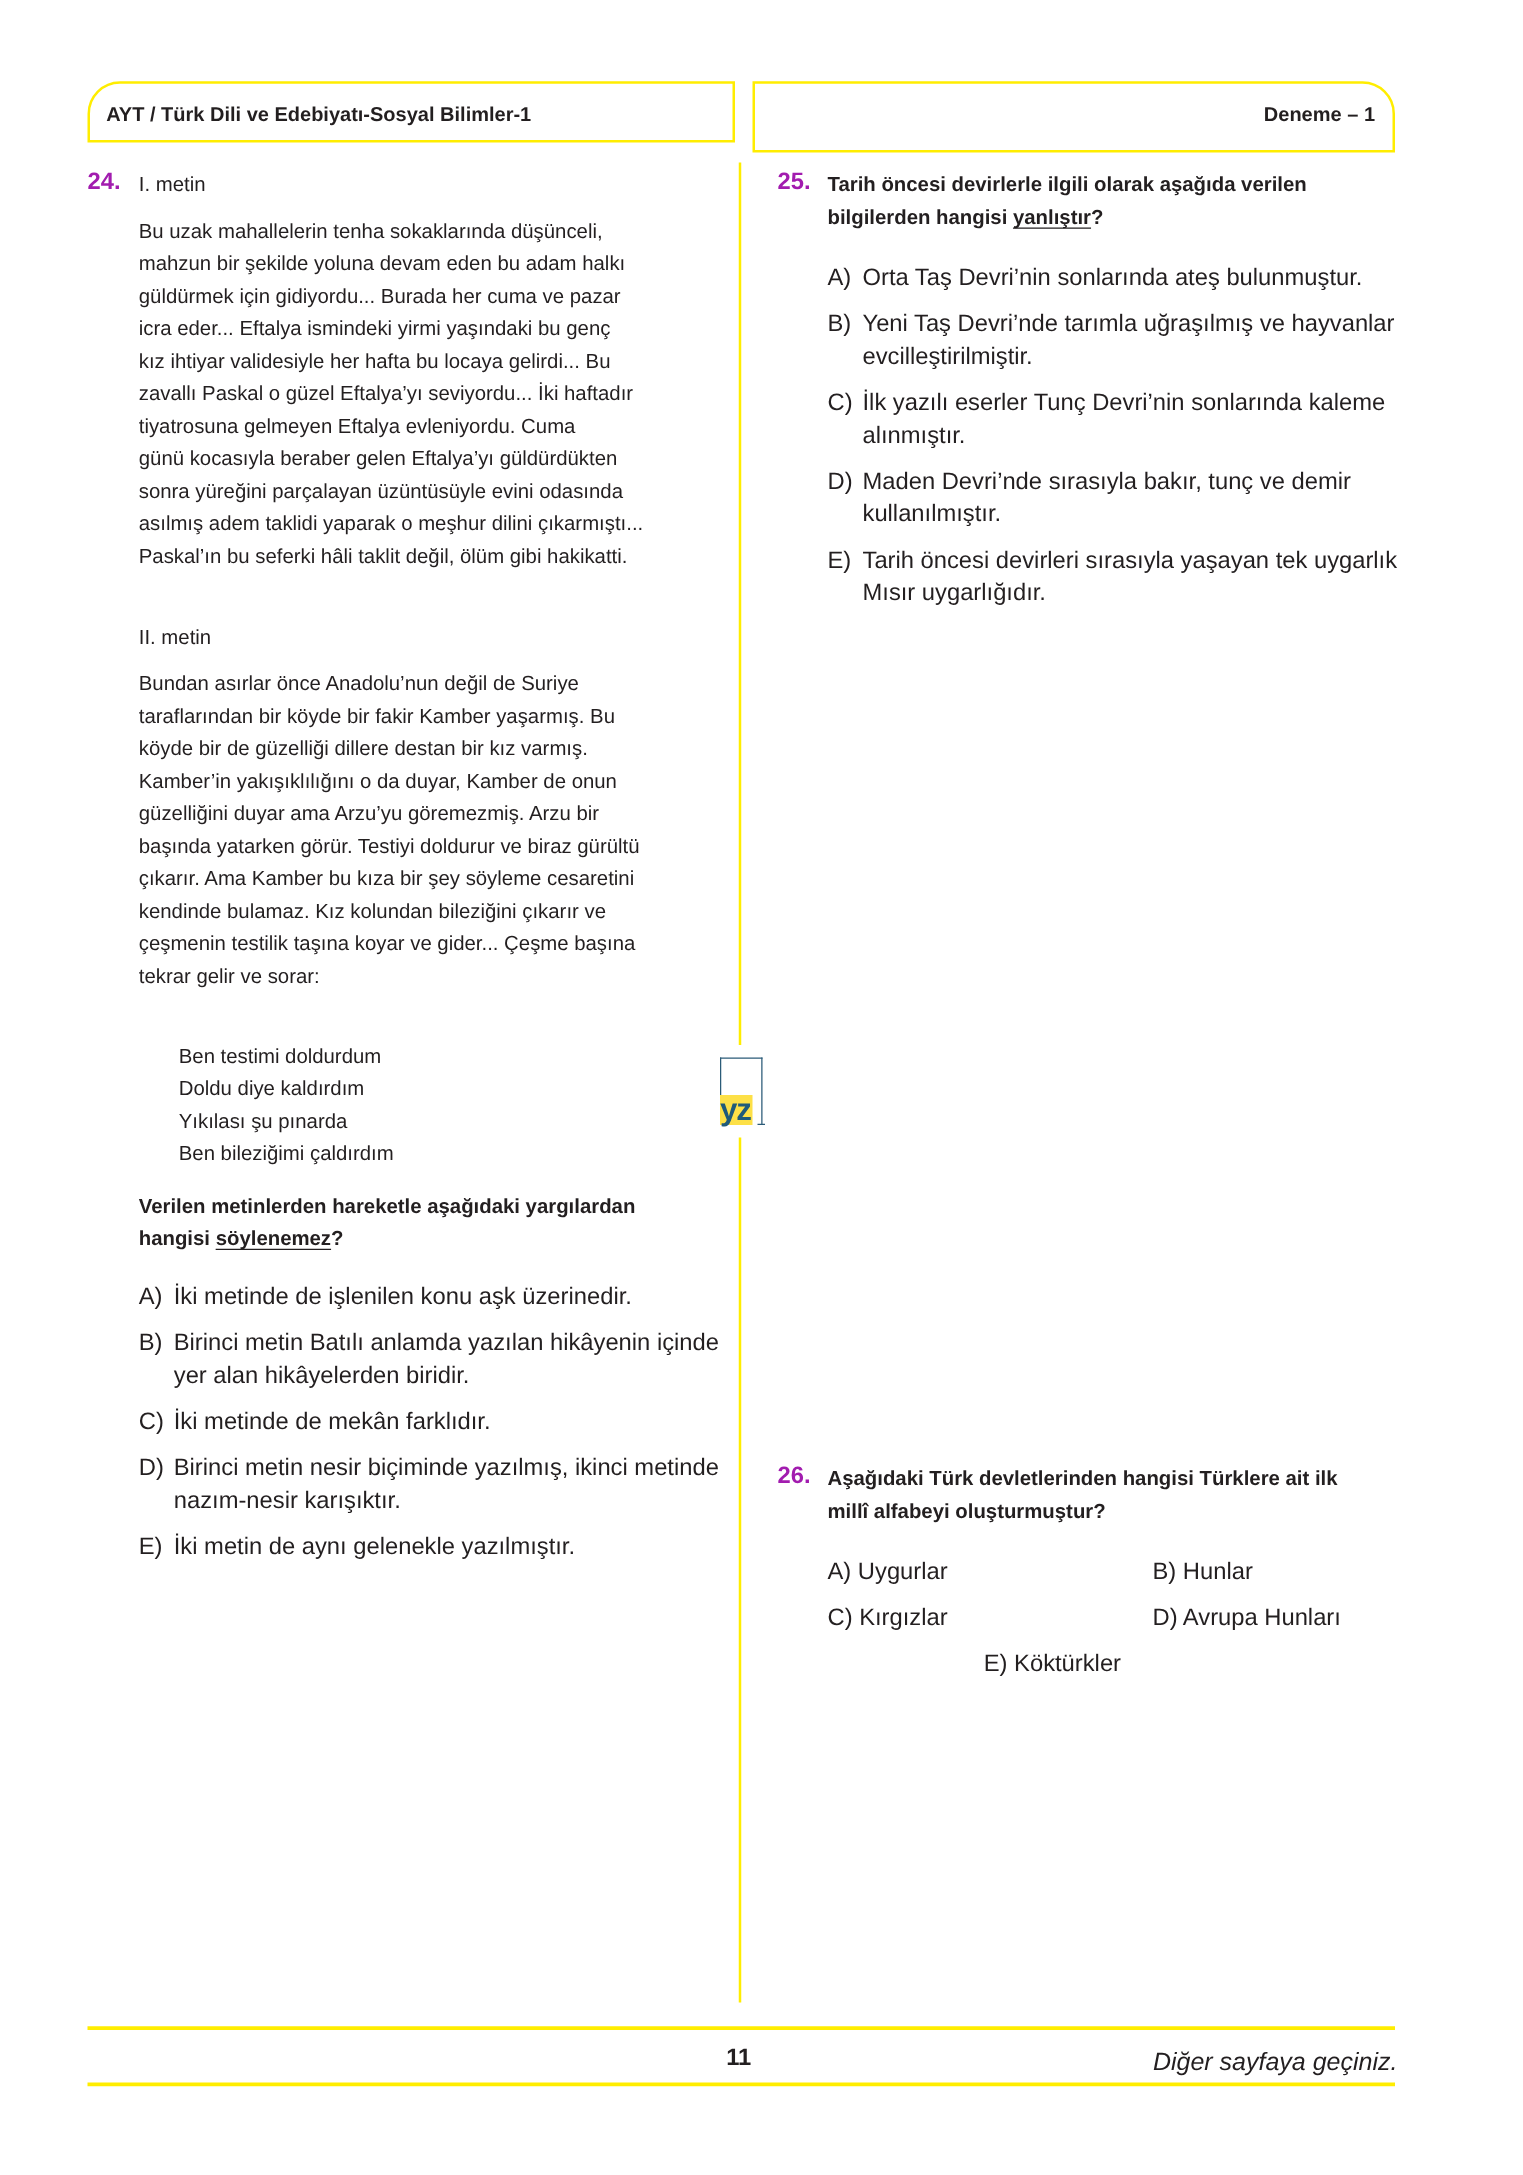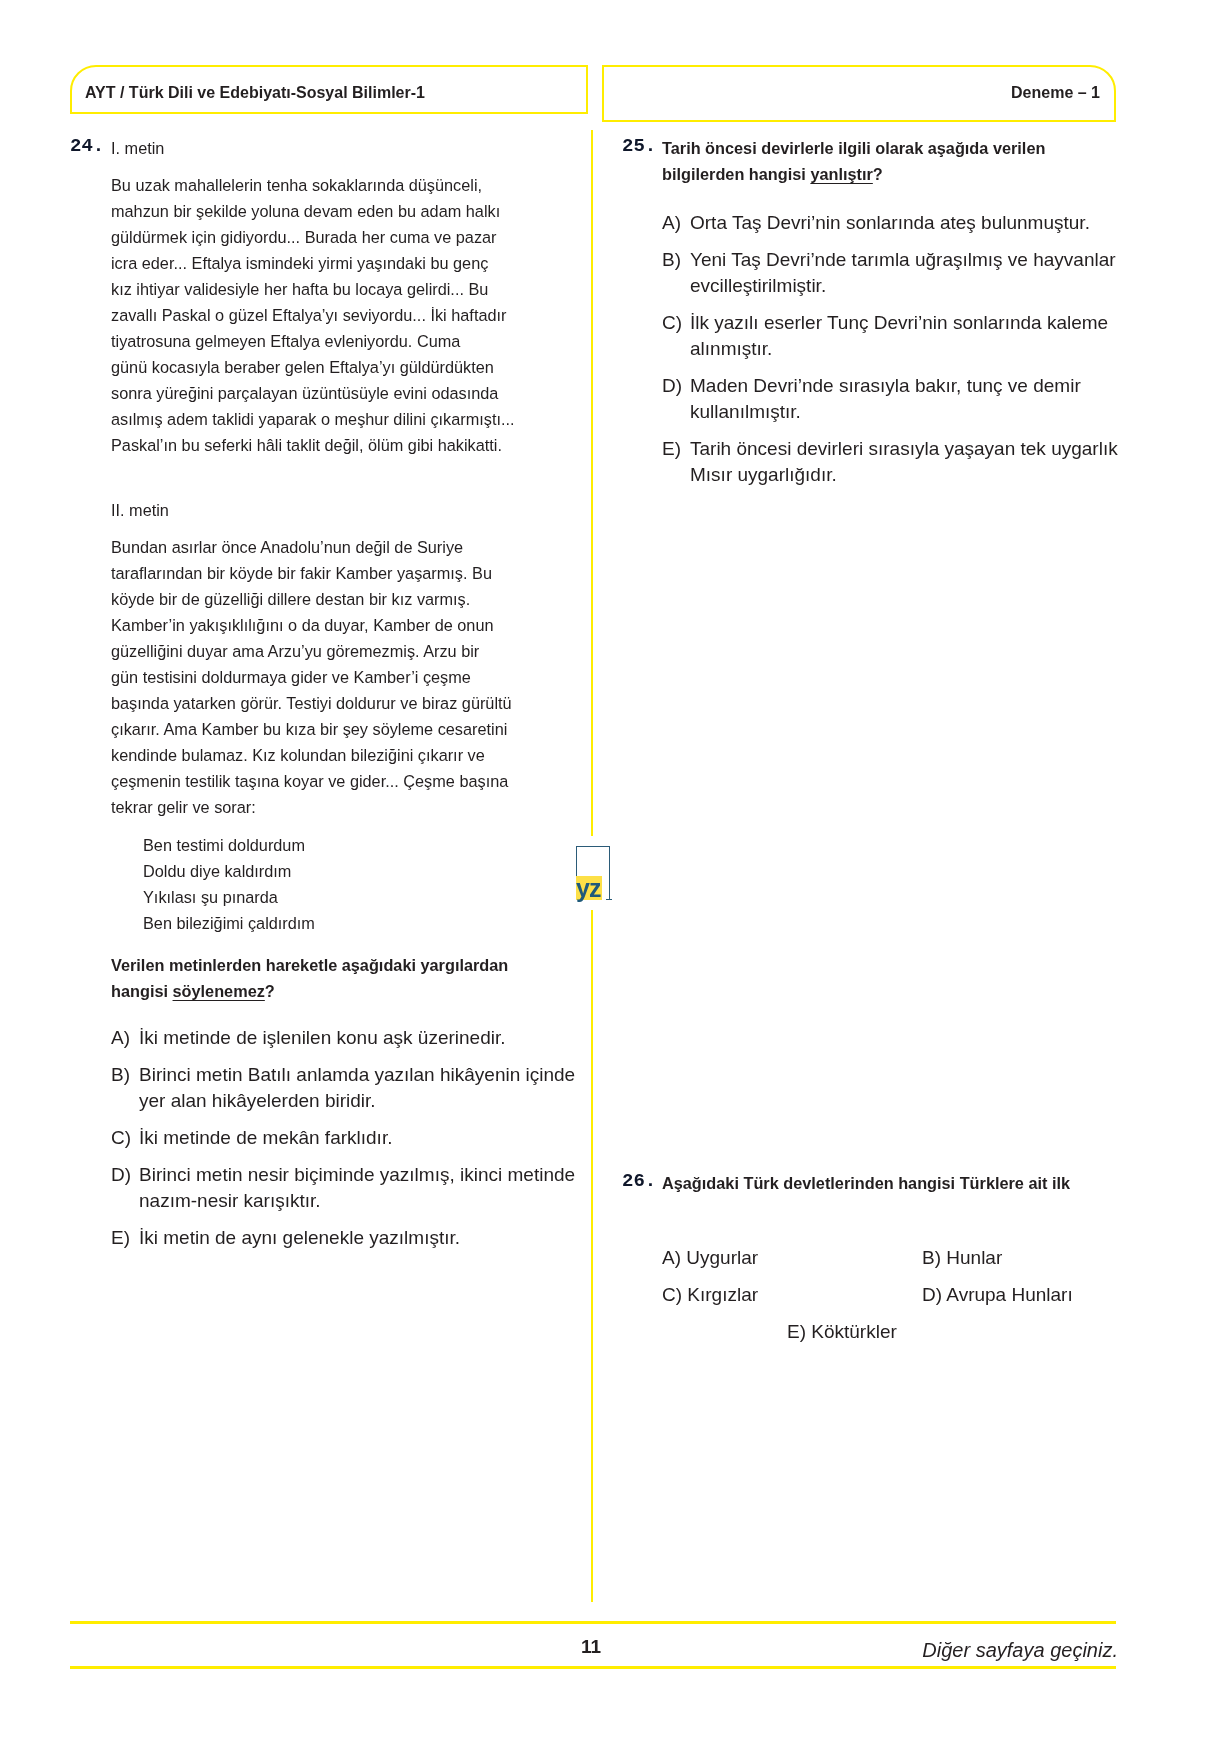--- a/index.html
+++ b/index.html
@@ -19,21 +19,21 @@
                 box-sizing: border-box; }
   .logo-text { position: absolute; left: 0; top: 30px; font-size: 25px; font-weight: bold; color: #1f5a7a;
                letter-spacing: -1px; line-height: 24px; background: #fde047; padding-right: 2px; }
   .logo-tick { position: absolute; right: 0; bottom: 2px; width: 6px; height: 1.5px; background: #2b5b78; }
 
   .hline { position: absolute; left: 70px; width: 1046px; height: 3px; background: #ffed00; }
   .pagenum { position: absolute; left: 571px; top: 1636px; width: 40px; text-align: center;
              font-size: 19px; font-weight: bold; color: #231f20; }
   .nextpage { position: absolute; right: 100px; top: 1639px; font-size: 20px; font-style: italic; color: #231f20; }
 
-  .qnum { position: absolute; font-size: 19px; font-weight: bold; color: #0f172a; font-family: Liberation Mono, monospace; }
+  .qnum { position: absolute; font-size: 19px; font-weight: bold; color: #a21caf; }
   .text { position: absolute; font-size: 16.3px; line-height: 26px; color: #231f20; white-space: nowrap; }
   .bold { font-weight: bold; }
   .ul { text-decoration: underline; text-decoration-thickness: 1px; text-underline-offset: 3px; }
   .opt { position: absolute; font-size: 19px; line-height: 26px; color: #231f20; white-space: nowrap; }
   .opt .lbl { display: inline-block; width: 28px; }
   .opt .cont { display: block; padding-left: 28px; }
   p { margin: 0; }
 </style>
 </head>
 <body>
@@ -71,21 +71,20 @@
 </div>
 
 <div class="text" style="left:111px;top:497px;">II. metin</div>
 
 <div class="text" style="left:111px;top:534px;">
   <p>Bundan asırlar önce Anadolu’nun değil de Suriye</p>
   <p>taraflarından bir köyde bir fakir Kamber yaşarmış. Bu</p>
   <p>köyde bir de güzelliği dillere destan bir kız varmış.</p>
   <p>Kamber’in yakışıklılığını o da duyar, Kamber de onun</p>
   <p>güzelliğini duyar ama Arzu’yu göremezmiş. Arzu bir</p>
-  <p>gün testisini doldurmaya gider ve Kamber’i çeşme</p>
   <p>başında yatarken görür. Testiyi doldurur ve biraz gürültü</p>
   <p>çıkarır. Ama Kamber bu kıza bir şey söyleme cesaretini</p>
   <p>kendinde bulamaz. Kız kolundan bileziğini çıkarır ve</p>
   <p>çeşmenin testilik taşına koyar ve gider... Çeşme başına</p>
   <p>tekrar gelir ve sorar:</p>
 </div>
 
 <div class="text" style="left:143px;top:832px;">
   <p>Ben testimi doldurdum</p>
   <p>Doldu diye kaldırdım</p>
@@ -138,20 +137,21 @@
   <span class="cont">kullanılmıştır.</span>
 </div>
 <div class="opt" style="left:662px;top:436px;">
   <span class="lbl">E)</span><span>Tarih öncesi devirleri sırasıyla yaşayan tek uygarlık</span>
   <span class="cont">Mısır uygarlığıdır.</span>
 </div>
 
 <div class="qnum" style="left:622px;top:1170px;">26.</div>
 <div class="text bold" style="left:662px;top:1170px;">
   <p>Aşağıdaki Türk devletlerinden hangisi Türklere ait ilk</p>
+  <p>millî alfabeyi oluşturmuştur?</p>
 </div>
 
 <div class="opt" style="left:662px;top:1245px;">
   <span>A)</span> <span>Uygurlar</span>
 </div>
 <div class="opt" style="left:922px;top:1245px;">
   <span>B)</span> <span>Hunlar</span>
 </div>
 <div class="opt" style="left:662px;top:1282px;">
   <span>C)</span> <span>Kırgızlar</span>

